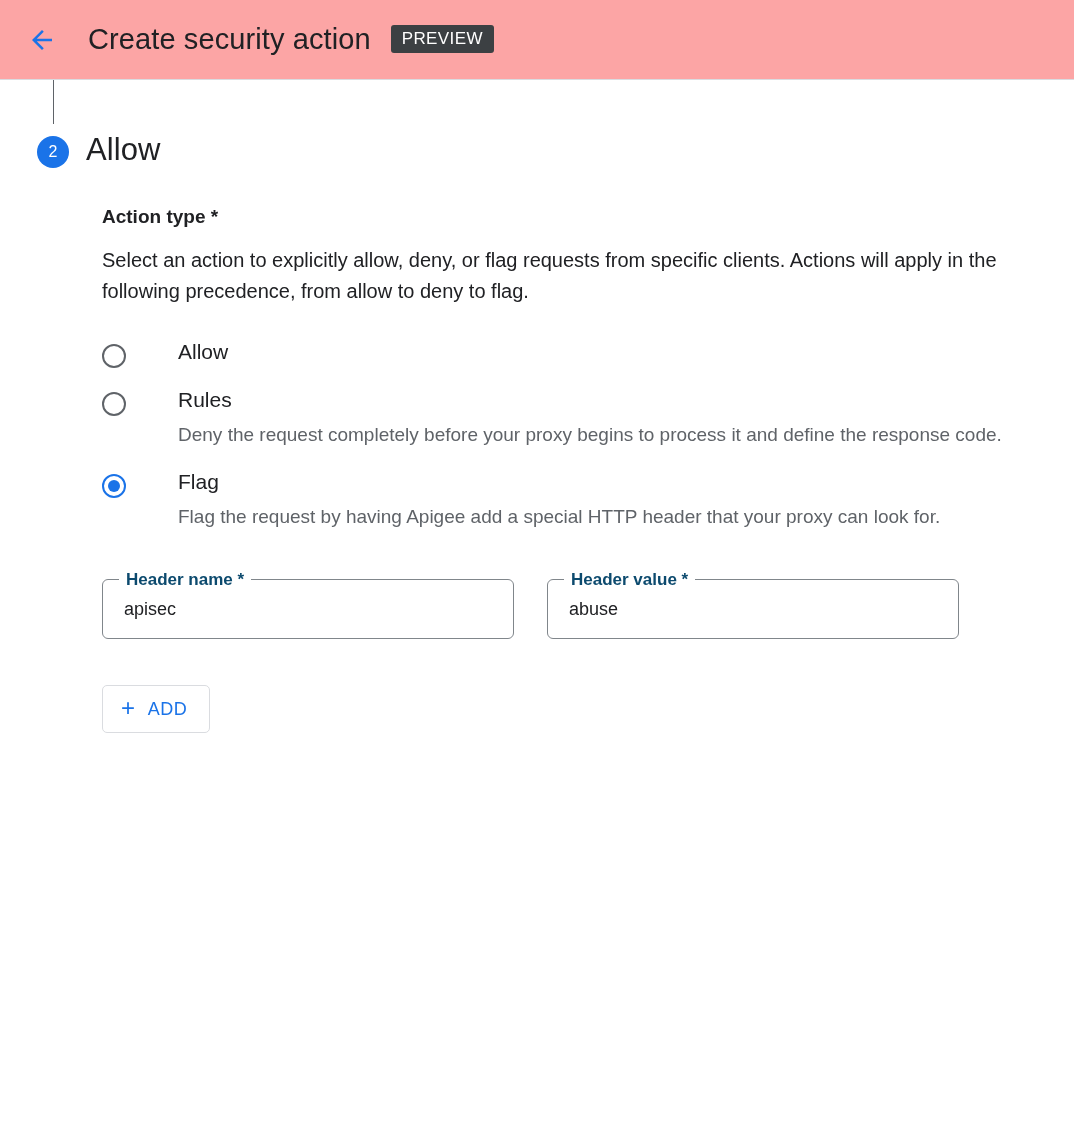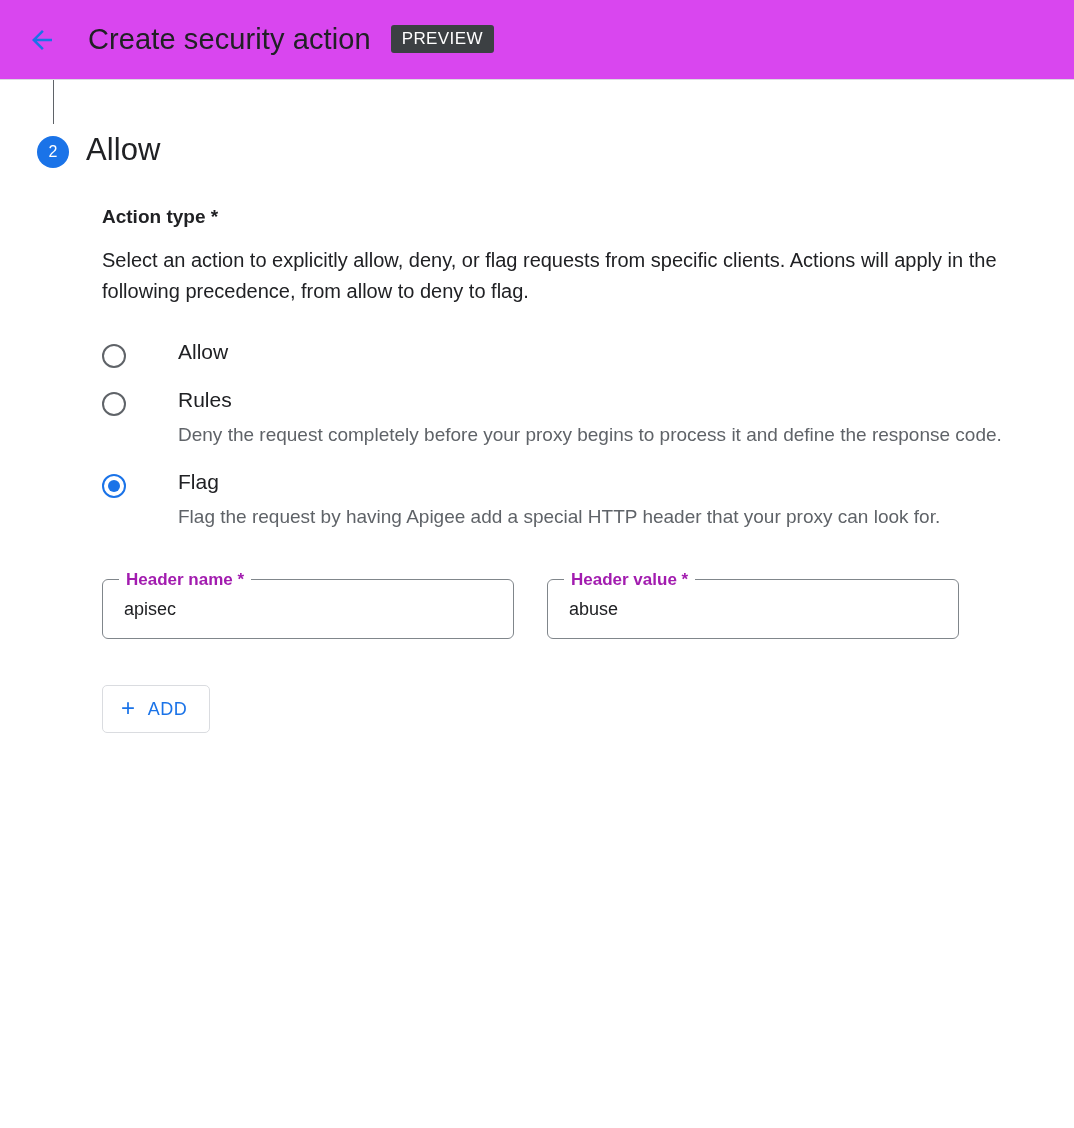--- a/index.html
+++ b/index.html
@@ -17,21 +17,21 @@
     overflow: hidden;
   }
 
   
   .header {
     height: 80px;
     border-bottom: 1px solid #dadce0;
     display: flex;
     align-items: center;
     padding-left: 18px;
-    background: #d946ef;
+    background: #fca5a5;
   }
   .back-btn {
     width: 48px;
     height: 48px;
     display: flex;
     align-items: center;
     justify-content: center;
     border: none;
     background: transparent;
     cursor: pointer;
@@ -201,21 +201,21 @@
     padding: 0 10px;
     border: 1px solid #80868b;
     border-radius: 6px;
     pointer-events: none;
   }
   .outlined-field legend {
     padding: 0 7px;
     margin-left: 6px;
     font-size: 17px;
     font-weight: 700;
-    color: #a21caf;
+    color: #0c4a6e;
     line-height: 1;
   }
   .outlined-field input {
     position: absolute;
     inset: 0;
     width: 100%;
     height: 100%;
     border: none;
     outline: none;
     background: transparent;

